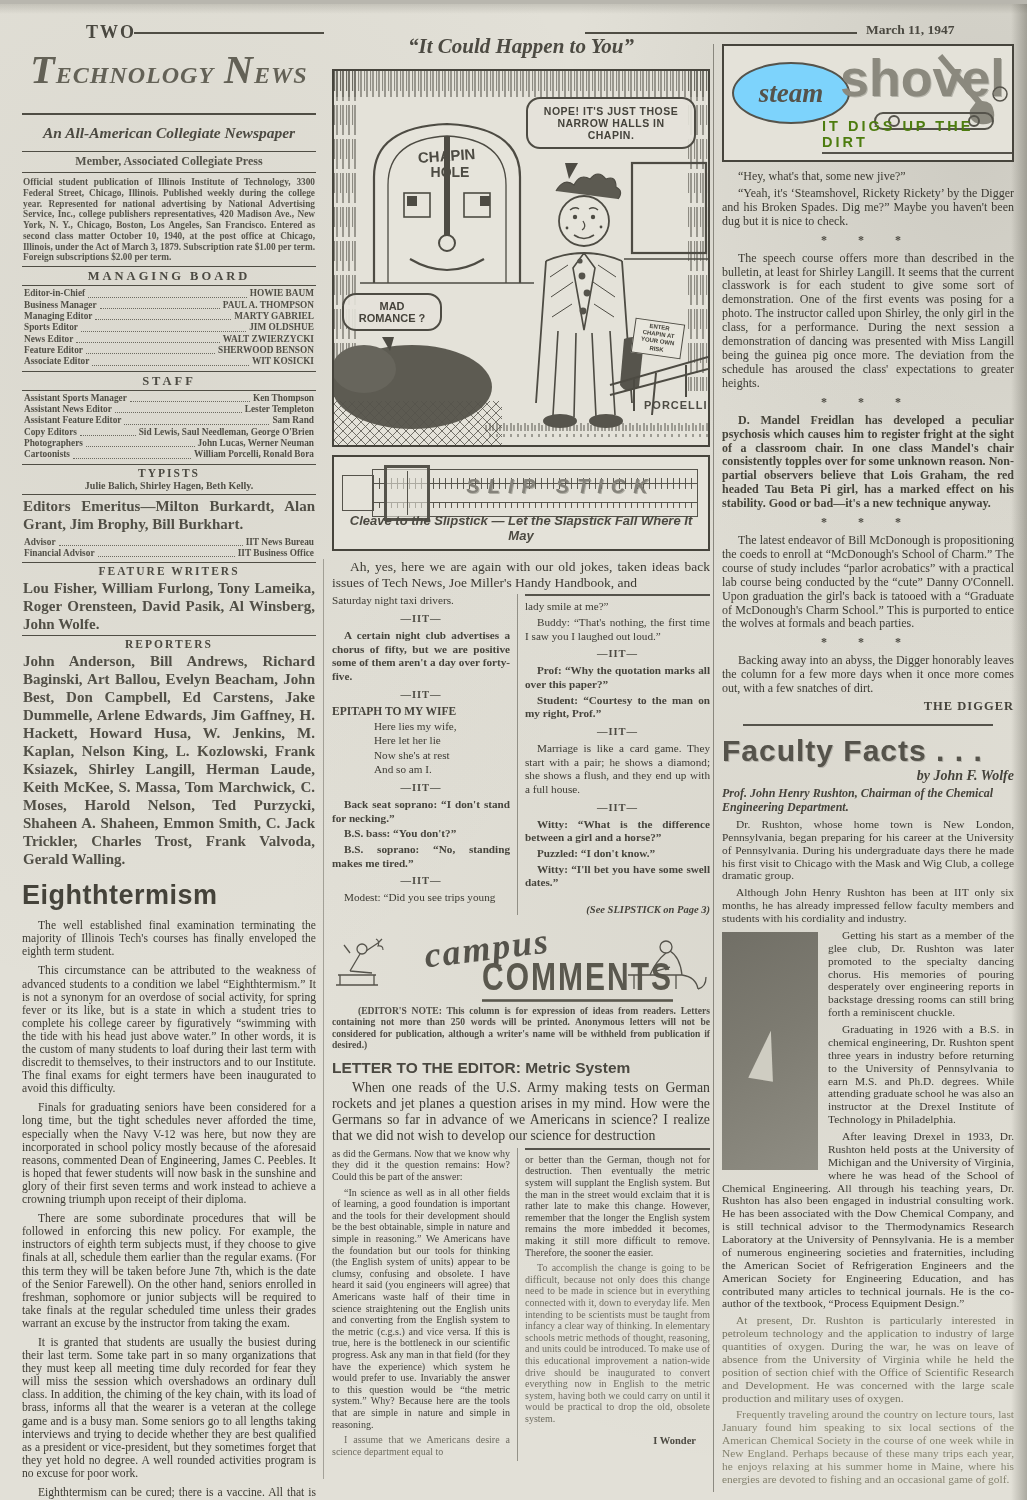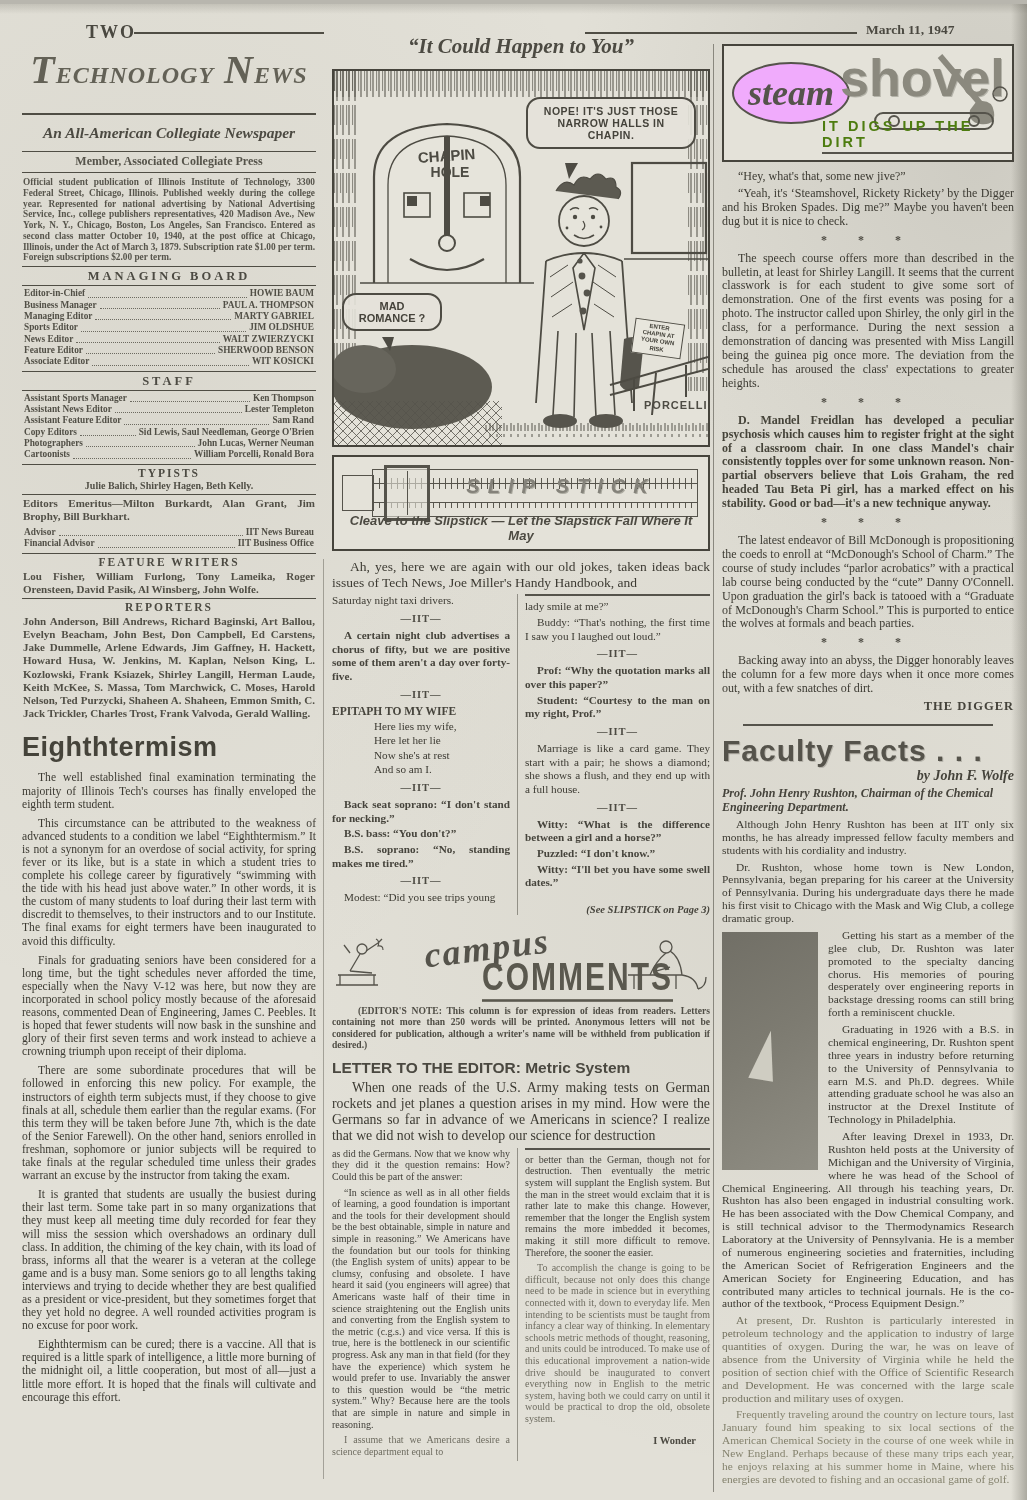--- a/index.html
+++ b/index.html
@@ -41,21 +41,21 @@
   .mast-heading { text-align:center; font-weight:bold; font-size:12.5px; letter-spacing:3px;
     color:#4c4a42; padding:2px 0 1px; border-bottom:1px solid #4f4d44; }
   .mast-heading.small { font-size:11.5px; letter-spacing:2px; border-bottom:none; padding-bottom:0; }
   .mb-rows { padding:2px 2px 3px; border-bottom:1px solid #4f4d44; }
   .mb-row { display:flex; font-size:9.3px; font-weight:bold; color:#514f46; line-height:1.22; }
   .mb-row .role { white-space:nowrap; }
   .mb-row .leader { flex:1; border-bottom:1px dotted #6c6a60; margin:0 3px 2px; min-width:8px; }
   .mb-row .name { white-space:nowrap; }
   .mast-names { text-align:center; font-weight:bold; font-size:10px; line-height:1.2;
     color:#514f46; padding:1px 0 2px; border-bottom:1px solid #4f4d44; }
-  .mast-block { font-size:11px; font-weight:bold; line-height:1.2; color:#514f46;
+  .mast-block { font-size:15px; font-weight:bold; line-height:1.2; color:#514f46;
     text-align:justify; padding:2px 1px; }
   .mast-block.bordered { border-bottom:1px solid #4f4d44; }
 
   .editorial { margin-top:10px; }
   .editorial-title { font-family:"Liberation Sans", sans-serif; font-weight:bold;
     font-size:27px; color:#45433a; margin:4px 0 8px; letter-spacing:0.5px; }
   .editorial p { font-size:11.6px; line-height:1.13; text-align:justify; text-indent:16px;
     margin-bottom:6px; color:#3c3a32; }
 
   
@@ -133,21 +133,21 @@
   .lp { font-size:10px; line-height:1.16; text-align:justify; margin-bottom:4px; color:#42403a; }
   .lp.ind { text-indent:12px;font-family:Liberation Serif, serif; }
   .lp.faded { color:#6e6c60; }
   .letter-signoff { text-align:right; font-weight:bold; font-size:10.5px; margin-top:10px; padding-right:14px; color:#4c4a42; }
 
   
   .right-col { position:absolute; left:722px; top:40px; width:292px; }
   .shovel-box { position:relative; border:2px solid #46443c; height:118px; background:#e4e2d9; overflow:hidden; }
   .shovel-cloud { position:absolute; left:8px; top:16px; width:118px; height:62px;
     border:2px solid #55534b; border-radius:50%; display:flex; align-items:center; justify-content:center;
-    font-style:italic; font-weight:bold; font-size:36px; color:#55534b; background:#f0abfc; }
+    font-style:italic; font-weight:bold; font-size:27px; color:#55534b; background:#7dd3fc; }
   .shovel-word { position:absolute; left:116px; top:2px; font-family:"Liberation Sans", sans-serif;
     font-weight:bold; font-size:52px; color:#8b897e; letter-spacing:0; text-shadow:1px 1px 0 rgba(70,68,58,0.3); }
   .shovel-svg { position:absolute; right:2px; top:4px; }
   .shovel-tagline { position:absolute; left:98px; bottom:6px; font-family:"Liberation Sans", sans-serif;
     font-weight:bold; font-size:14.5px; letter-spacing:3px; color:#4d7c0f;
     border-bottom:2px solid #55534b; padding-bottom:2px; }
   .digger { margin-top:8px; }
   .digger p { font-size:12px; line-height:1.16; text-align:justify; text-indent:16px; margin-bottom:3px; color:#3c3a32; }
   .digger p.bold { font-weight:bold; color:#454339; }
   .star-div { text-align:center; font-weight:bold; letter-spacing:14px; font-size:12px; color:#4c4a42; margin:4px 0; }
@@ -492,22 +492,22 @@
       <div class="digger-signoff">THE DIGGER</div>
     </div>
 
     <div class="ff-rule"></div>
 
     <div>
       <div class="ff-title">Faculty Facts . . .</div>
       <div class="ff-byline">by John F. Wolfe</div>
       <div class="ff-subject">Prof. John Henry Rushton, Chairman of the Chemical Engineering Department.</div>
       <div class="ff-body">
+        <p>Dr. Rushton, whose home town is New London, Pennsylvania, began preparing for his career at the University of Pennsylvania. During his undergraduate days there he made his first visit to Chicago with the Mask and Wig Club, a college dramatic group.</p>
         <p>Although John Henry Rushton has been at IIT only six months, he has already impressed fellow faculty members and students with his cordiality and industry.</p>
-        <p>Dr. Rushton, whose home town is New London, Pennsylvania, began preparing for his career at the University of Pennsylvania. During his undergraduate days there he made his first visit to Chicago with the Mask and Wig Club, a college dramatic group.</p>
         <div class="faculty-photo"></div>
         <p>Getting his start as a member of the glee club, Dr. Rushton was later promoted to the specialty dancing chorus. His memories of pouring desperately over engineering reports in backstage dressing rooms can still bring forth a reminiscent chuckle.</p>
         <p>Graduating in 1926 with a B.S. in chemical engineering, Dr. Rushton spent three years in industry before returning to the University of Pennsylvania to earn M.S. and Ph.D. degrees. While attending graduate school he was also an instructor at the Drexel Institute of Technology in Philadelphia.</p>
         <p>After leaving Drexel in 1933, Dr. Rushton held posts at the University of Michigan and the University of Virginia, where he was head of the School of Chemical Engineering. All through his teaching years, Dr. Rushton has also been engaged in industrial consulting work. He has been associated with the Dow Chemical Company, and is still technical advisor to the Thermodynamics Research Laboratory at the University of Pennsylvania. He is a member of numerous engineering societies and fraternities, including the American Societ of Refrigeration Engineers and the American Society for Engineering Education, and has contributed many articles to technical journals. He is the co-author of the textbook, “Process Equipment Design.”</p>
         <p class="faded">At present, Dr. Rushton is particularly interested in petroleum technology and the application to industry of large quantities of oxygen. During the war, he was on leave of absence from the University of Virginia while he held the position of section chief with the Office of Scientific Research and Development. He was concerned with the large scale production and military uses of oxygen.</p>
         <p class="faded2">Frequently traveling around the country on lecture tours, last January found him speaking to six local sections of the American Chemical Society in the course of one week while in New England. Perhaps because of these many trips each year, he enjoys relaxing at his summer home in Maine, where his energies are devoted to fishing and an occasional game of golf.</p>
       </div>
     </div>
   </div>
 </div>

